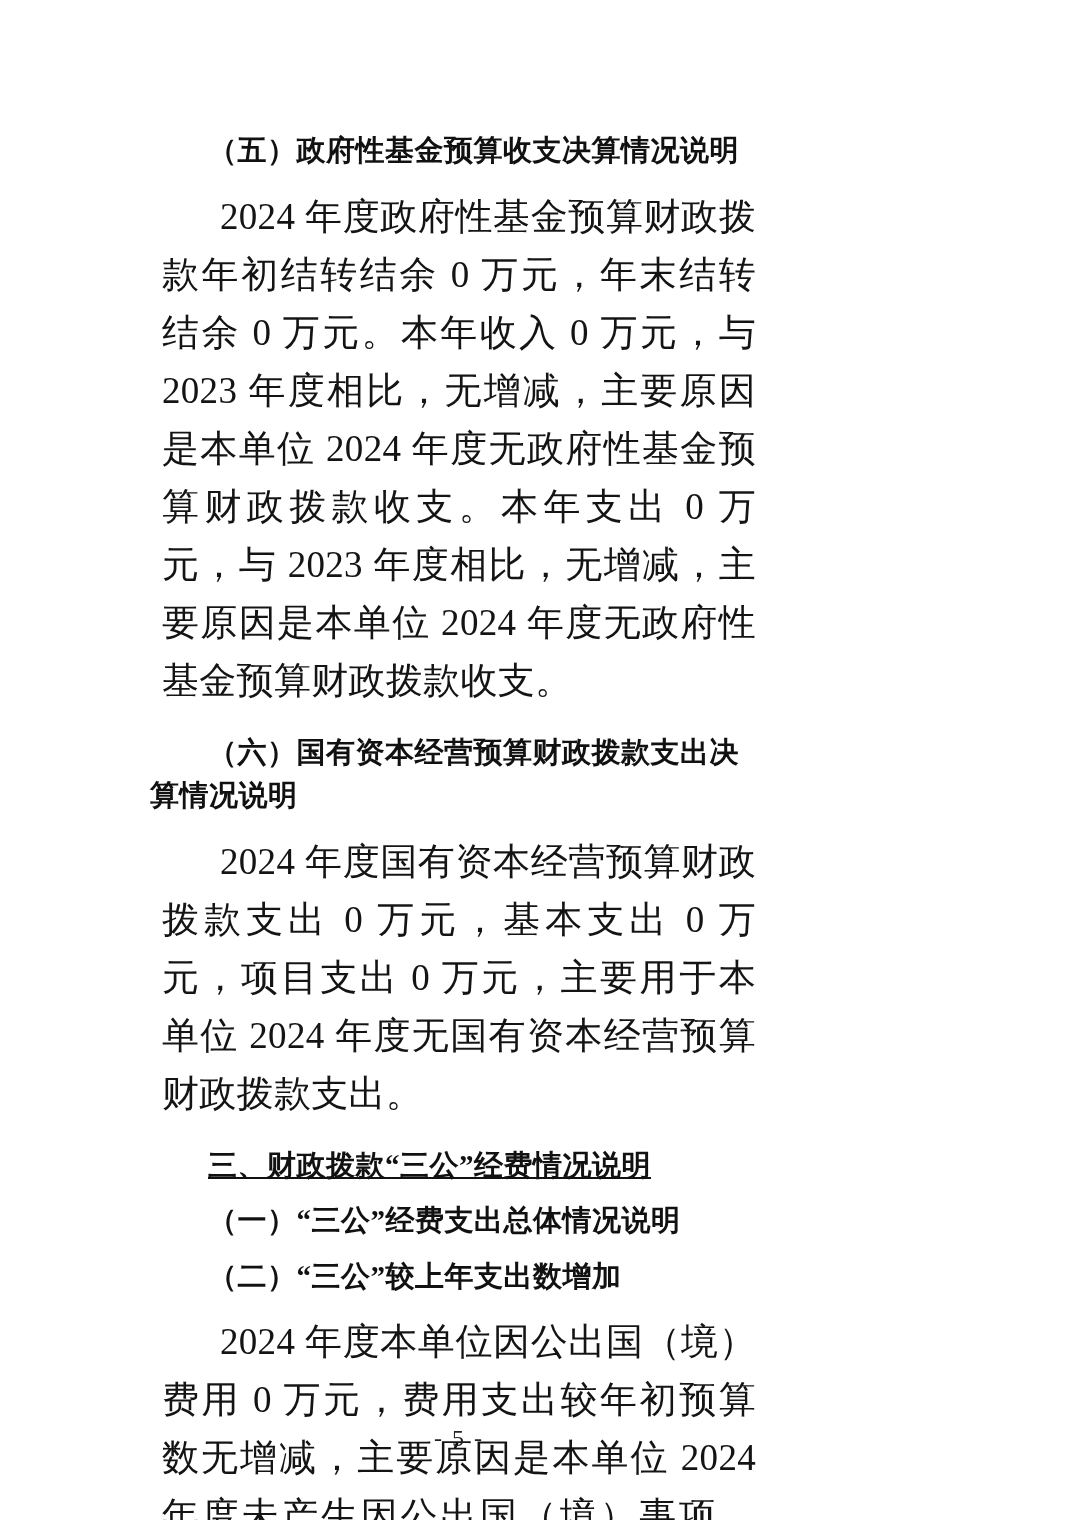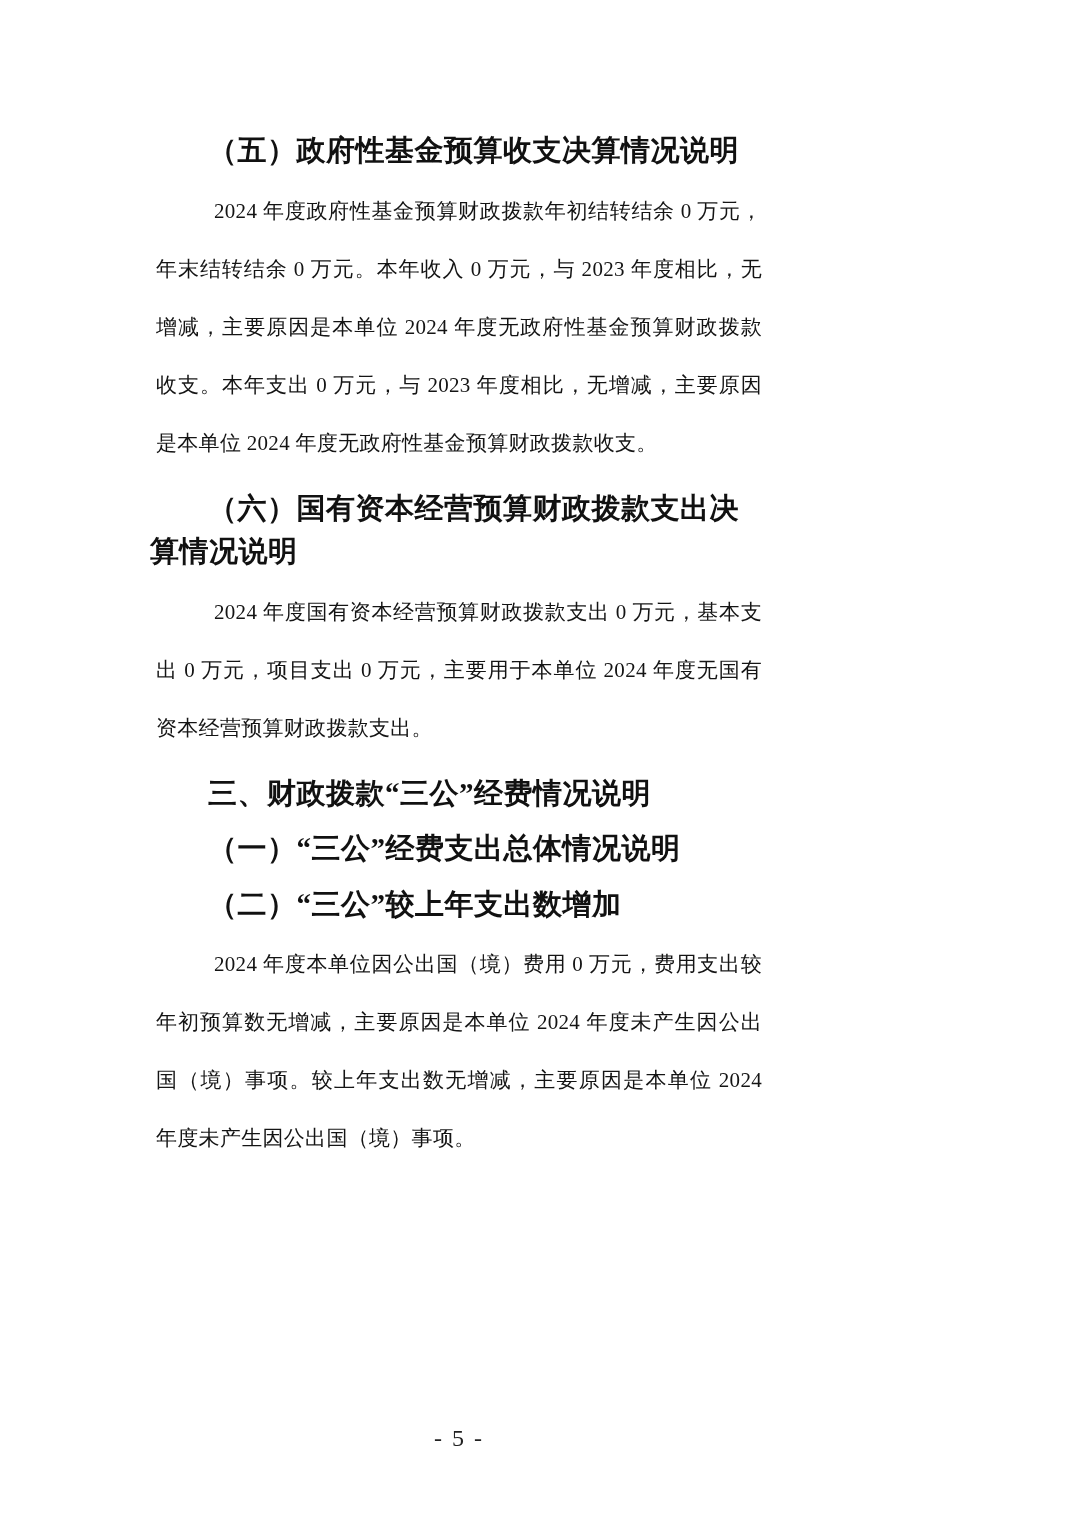--- a/index.html
+++ b/index.html
@@ -27,25 +27,26 @@
     font-size: 29px;
     line-height: 1.5;
     margin: 0;
     padding: 9px 0 3px 0;
     text-indent: 58px;
     letter-spacing: 0.5px;
     color: #111;
   }
   h2.heading.level1 {
     text-indent: 58px;
+    text-decoration: underline;
   }
   p.para {
-    font-size: 21px;
+    font-size: 37px;
     line-height: 58px;
-    margin: 6px;
+    margin: 12px;
     padding: 0;
     text-indent: 58px;
     text-align: justify;
     text-justify: inter-ideograph;
     letter-spacing: 0.3px;
     color: #141414;
   }
   .page-number {
     position: absolute;
     left: 0;

